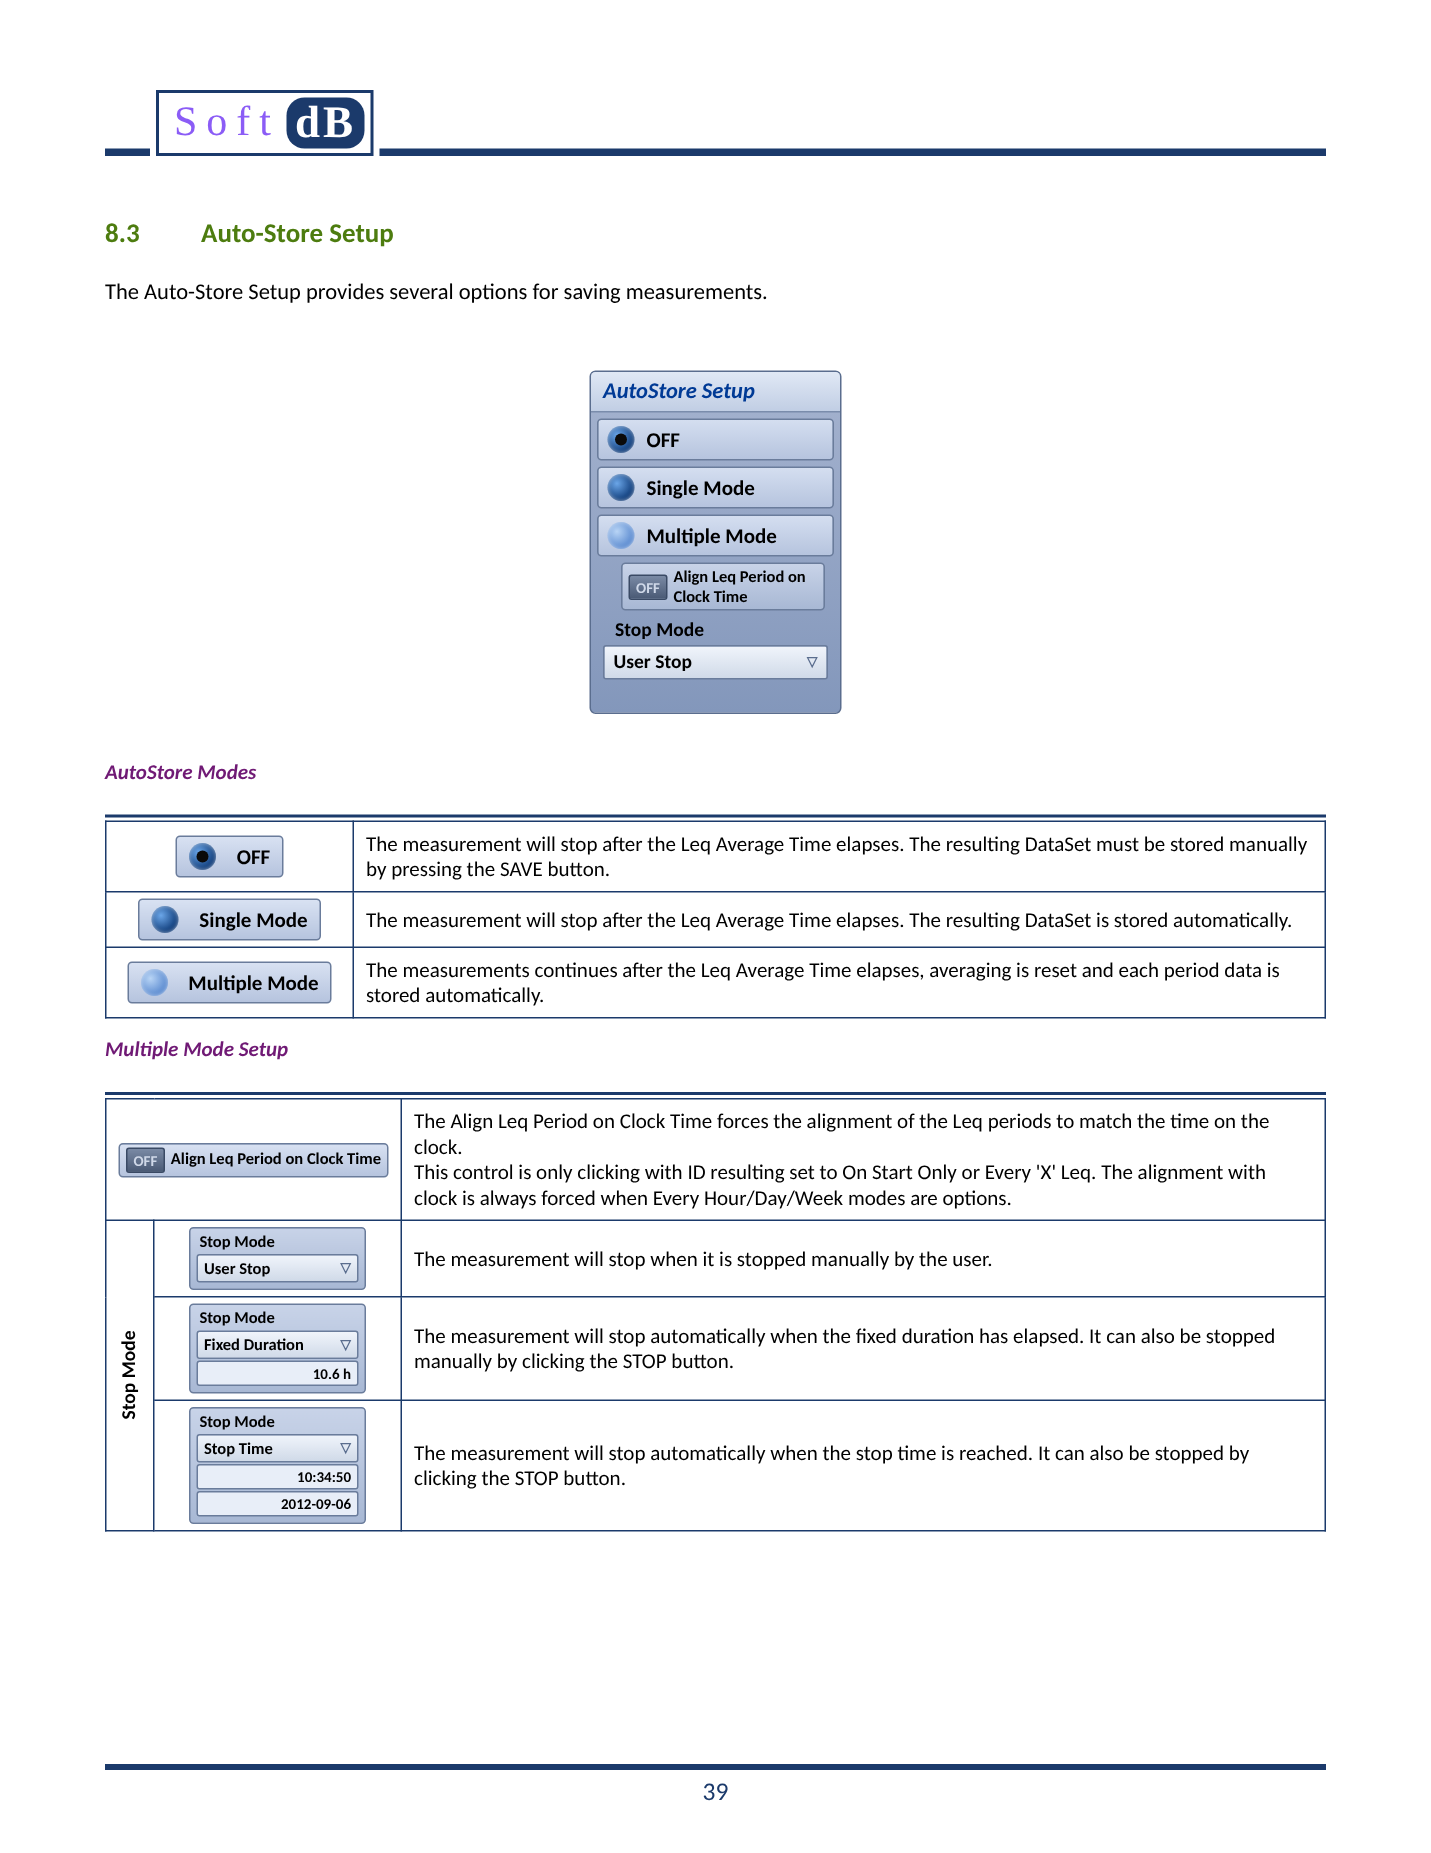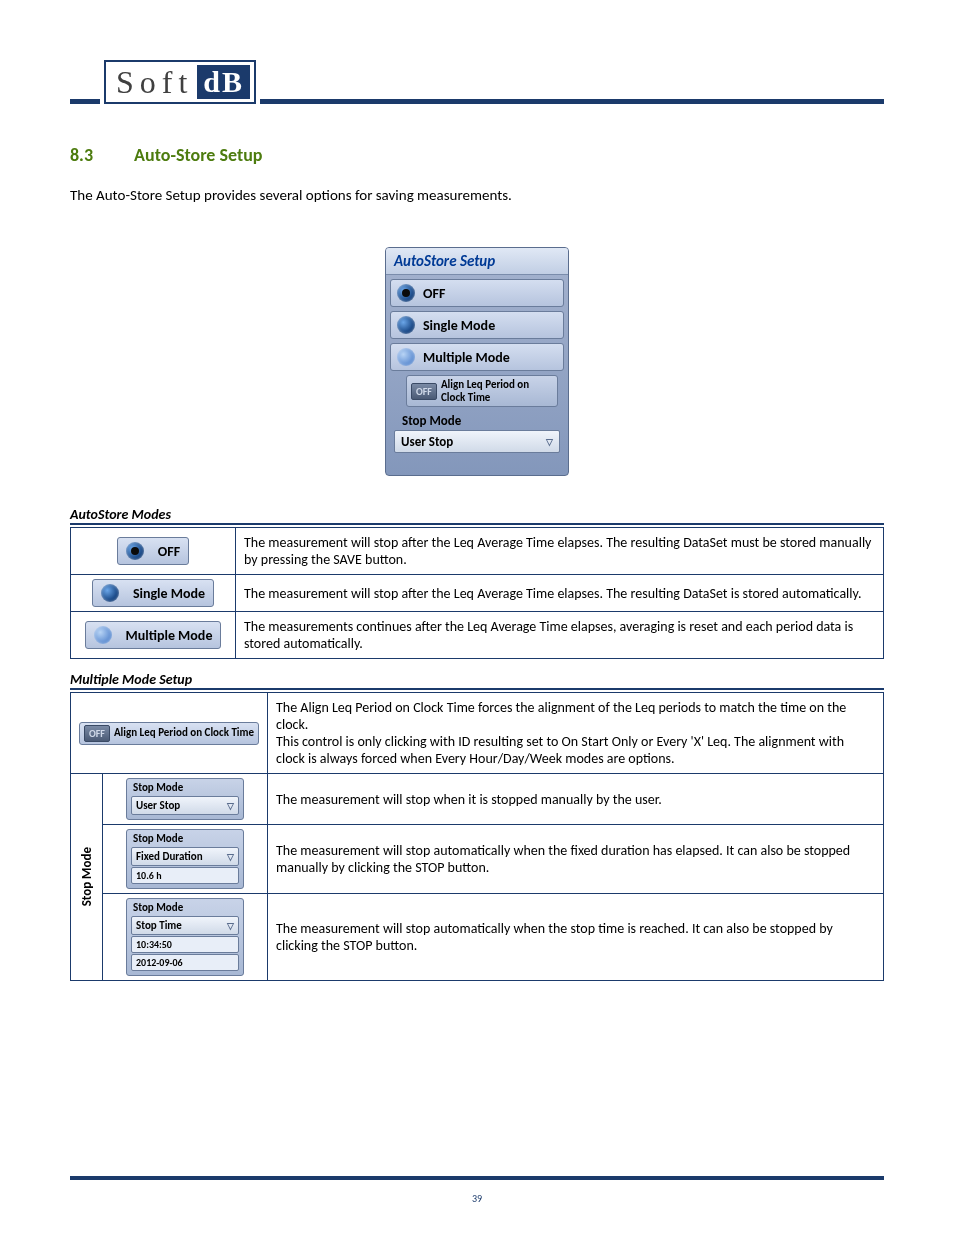--- a/index.html
+++ b/index.html
@@ -25,47 +25,48 @@
     height:44px;
     border:2.5px solid #1b3a6b;
     display:flex;
     align-items:center;
     background:#fff;
     padding:0 4px 0 10px;
     margin: 0 4px;
   }
   .logo-soft {
     font-family: "Times New Roman", serif;
-    font-size: 32px;
+    font-size: 28px;
     letter-spacing: 6px;
-    color:#404040;
+    color:#8b5cf6;
     text-align:center;
   }
   .logo-db {
     background:#1b3a6b;
     color:#fff;
     font-family: "Times New Roman", serif;
     font-size: 30px;
     font-weight:bold;
     padding:0 6px;
     margin-left:4px;
     letter-spacing: 2px;
+    border-radius: 12px;
   }
   
   h2.section {
     color:#4d7c0f;
     font-size:18px;
     font-weight:bold;
     margin: 20px 0 20px;
   }
   h2.section .num { display:inline-block; width:60px; }
   p.body { font-size:15px; margin-bottom:43px; }
   
   .autostore-panel {
-    width:184px;
+    width:168px;
     margin: 0 auto 30px;
     background: linear-gradient(#a5b3cf,#8397bb);
     border:1px solid #5a6d8e;
     border-radius:4px;
     overflow:hidden;
   }
   .ap-title {
     background: linear-gradient(#e0e8f5,#c1cee4);
     color:#003a95;
     font-weight:bold;
@@ -138,27 +139,27 @@
     font-weight:bold;
     font-size:13px;
     display:flex;
     justify-content:space-between;
     align-items:center;
   }
   .chev { font-size:9px; color:#5a6d8e; }
   .ap-spacer { height:18px; }
   
   .caption {
-    color:#000000;
+    color:#701a75;
     font-style:italic;
     font-weight:bold;
     font-size:14px;
     margin: 12px 0 2px;
     border-bottom:2.5px solid #1b3a6b;
-    padding-bottom:0;
+    padding-bottom:20px;
   }
   
   table.desc {
     width:100%;
     border-collapse: collapse;
     font-size:14px;
   }
   table.desc td {
     border:1px solid #1b3a6b;
     padding:6px 8px;
@@ -207,21 +208,21 @@
     justify-content:space-between;
     align-items:center;
   }
   .stop-mode-box .sm-val {
     background:#e8eef8;
     border:1px solid #6a7c9b;
     border-radius:2px;
     padding:1px 4px;
     margin:1px 2px;
     font-weight:bold;
-    text-align:left;
+    text-align:right;
     font-size:10px;
   }
   .vert-label {
     writing-mode: vertical-rl;
     transform: rotate(180deg);
     font-weight:bold;
     font-size:13px;
     text-align:center;
   }
   td.nopad { padding:0; }
@@ -232,21 +233,21 @@
     bottom:55px;
     height:4px;
     background:#1b3a6b;
   }
   .page-num {
     position:absolute;
     left:0; right:0;
     bottom:30px;
     text-align:center;
     color:#1b3a6b;
-    font-size:10px;
+    font-size:17px;
   }
   b { font-weight:normal; }
 </style>
 </head>
 <body>
 
 <div class="header-row">
   <div class="hr-line left"></div>
   <div class="logo">
     <span class="logo-soft">Soft</span>

